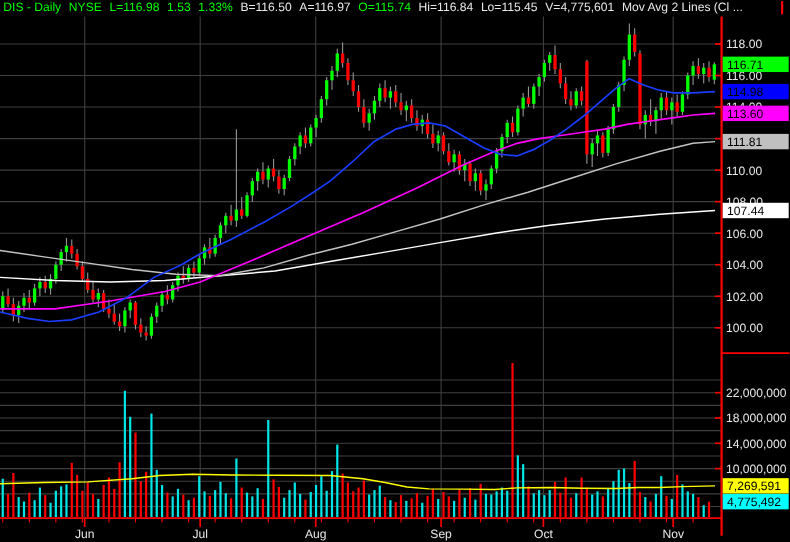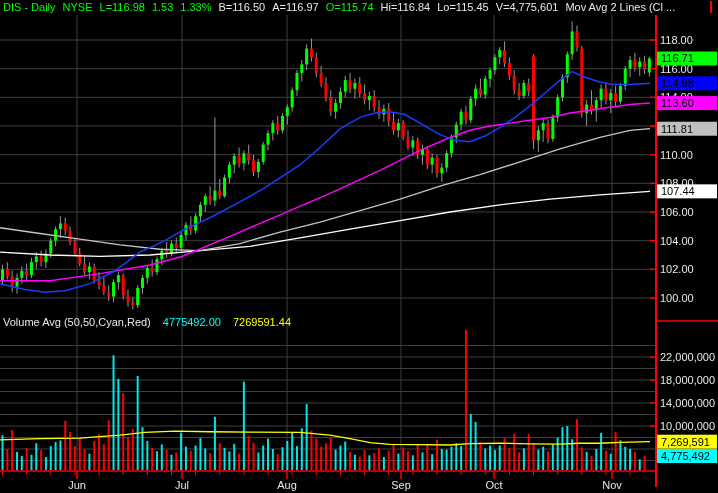--- a/index.html
+++ b/index.html
@@ -551,16 +551,13 @@
         <rect x="657" y="121.72126999999998" width="60" height="14" fill="#c0c0c0"></rect>
         <text x="661" y="132.72126999999998" fill="#000000" font-size="11px" text-anchor="start">111.81</text>
         <rect x="657" y="184.35648000000003" width="60" height="14" fill="#ffffff"></rect>
         <text x="661" y="195.35648000000003" fill="#000000" font-size="11px" text-anchor="start">107.44</text>
         <rect x="657" y="434.6998" width="60" height="14" fill="#ffff00"></rect>
         <text x="661" y="445.6998" fill="#000000" font-size="11px" text-anchor="start">7,269,591</text>
         <rect x="657" y="449.040875" width="60" height="14" fill="#00ffff"></rect>
         <text x="661" y="460.040875" fill="#000000" font-size="11px" text-anchor="start">4,775,492</text>
       </g>
     </svg>
-  <div class="volhdr">
-    <span>Volume Avg (50,50,Cyan,Red)</span><span class="c-cyan">4775492.00</span><span class="c-yellow">7269591.44</span>
-  </div>
 </div>
 
 </body></html>

